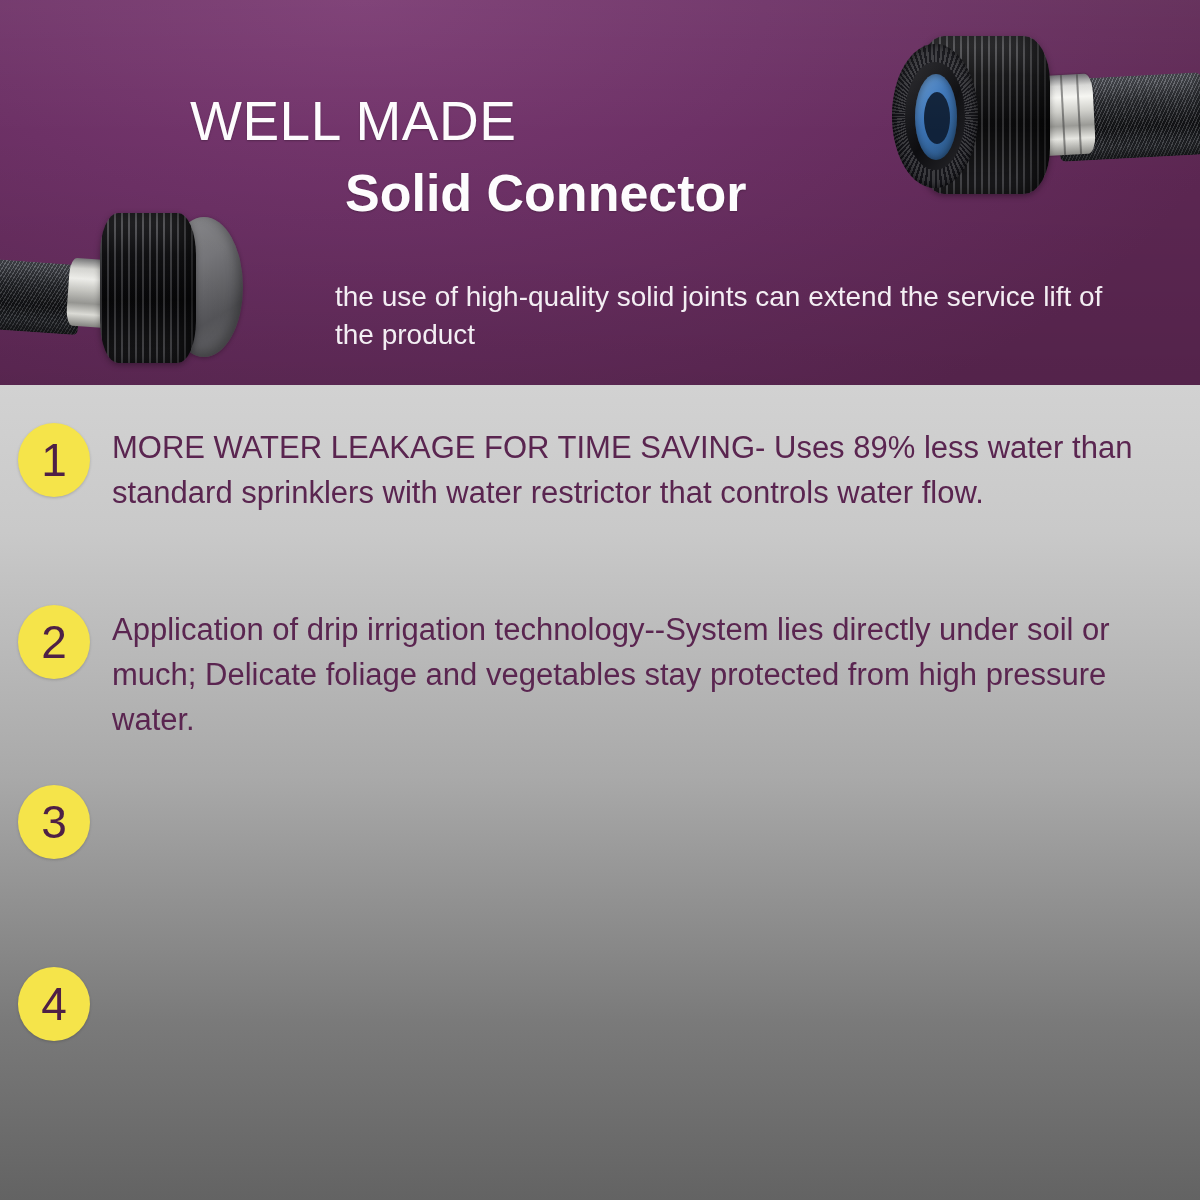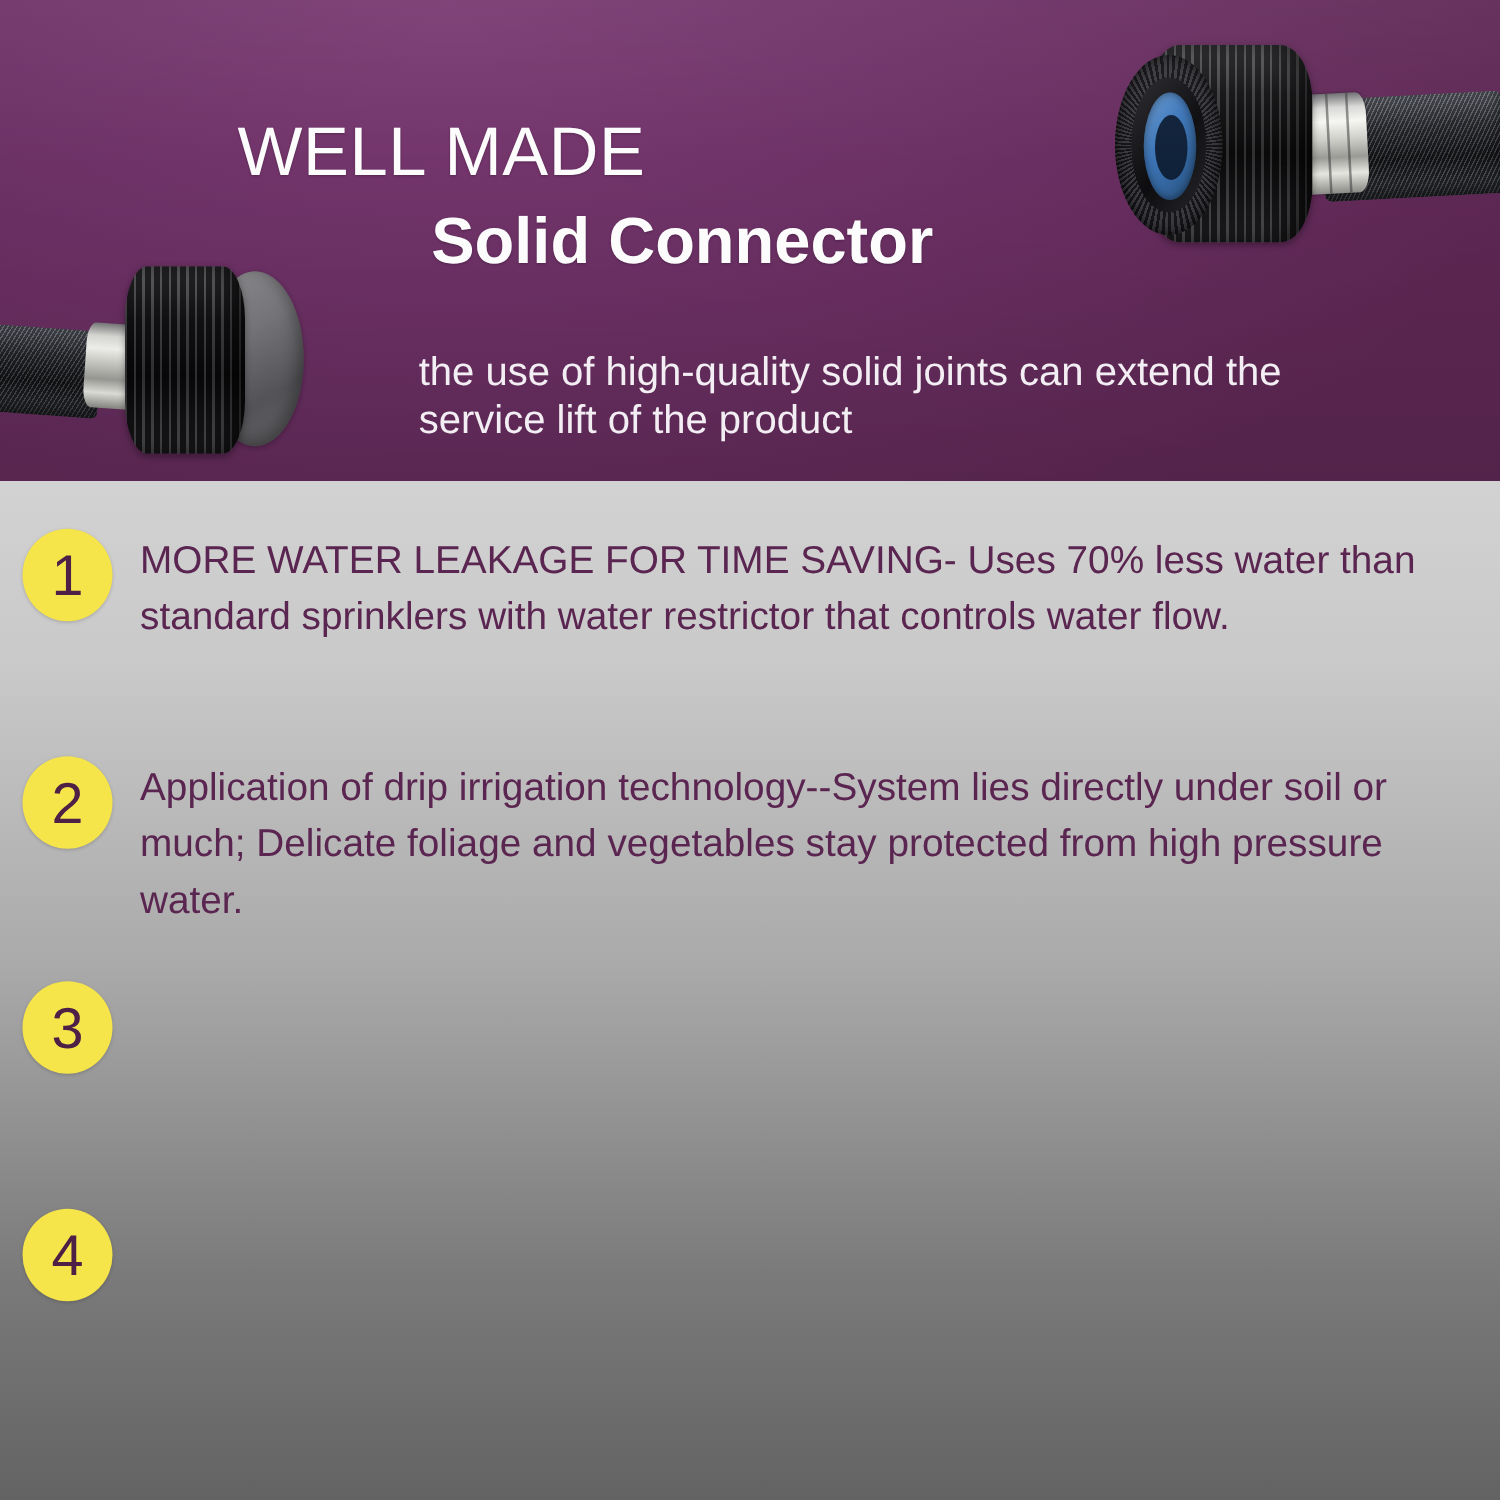--- a/index.html
+++ b/index.html
@@ -60,21 +60,21 @@
     color: #fdfcfd;
     font-weight: 700;
     white-space: nowrap;
     text-shadow: 0 1px 2px rgba(0,0,0,0.25);
   }
   .hero-desc {
     position: absolute;
     left: 335px;
     top: 278px;
     width: 790px;
-    font-size: 32px;
+    font-size: 28px;
     line-height: 38px;
     color: #f3eef3;
     font-weight: 400;
   }
 
   
   .connector-right {
     position: absolute;
     left: 880px;
     top: 20px;
@@ -320,21 +320,21 @@
 
     <div class="hero-subtitle">Solid Connector</div>
 
     <div class="hero-desc">the use of high-quality solid joints can extend the service lift of the product</div>
   </div>
 
   <div class="features">
 
     <div class="feature" id="feature-1">
       <div class="badge">1</div>
-      <div class="feature-text">MORE WATER LEAKAGE FOR TIME SAVING- Uses 70% less water than standard sprinklers with water restrictor that controls water flow.</div>
+      <div class="feature-text">MORE WATER LEAKAGE FOR TIME SAVING- Uses 89% less water than standard sprinklers with water restrictor that controls water flow.</div>
     </div>
 
     <div class="feature" id="feature-2">
       <div class="badge">2</div>
       <div class="feature-text">Application of drip irrigation technology--System lies directly under soil or much; Delicate foliage and vegetables stay protected from high pressure water.</div>
     </div>
 
     <div class="feature" id="feature-3">
       <div class="badge">3</div>
     </div>

